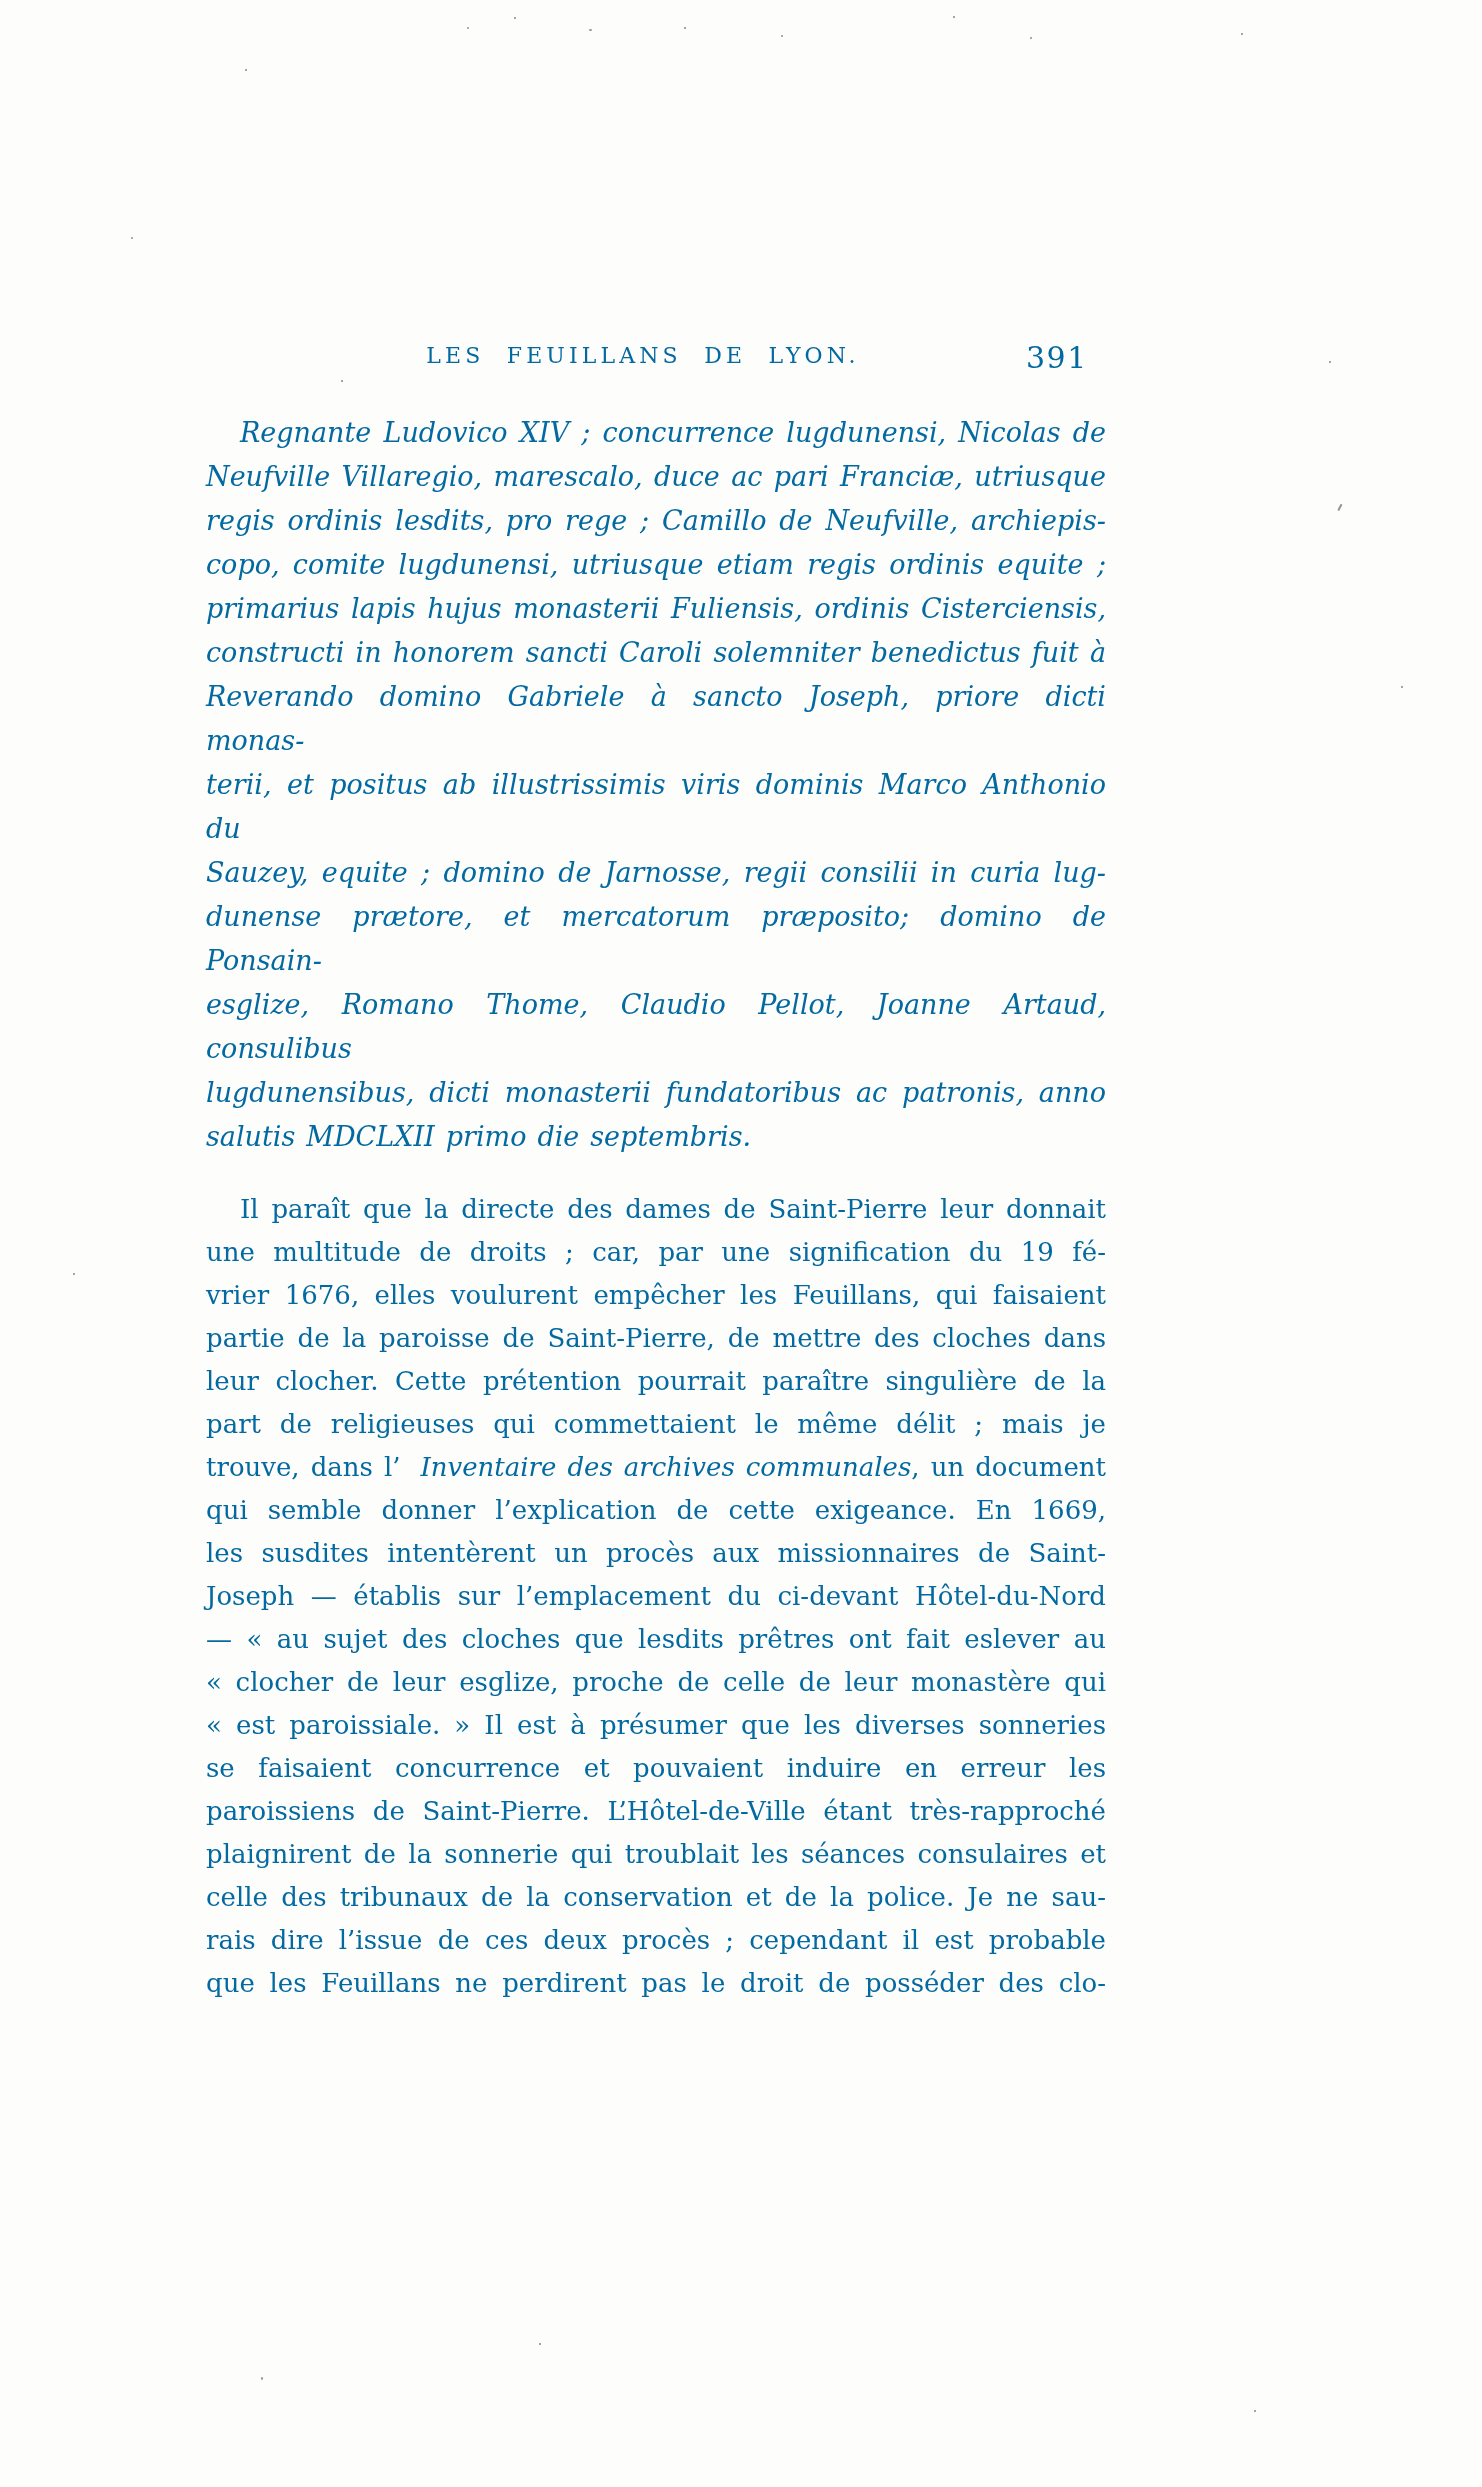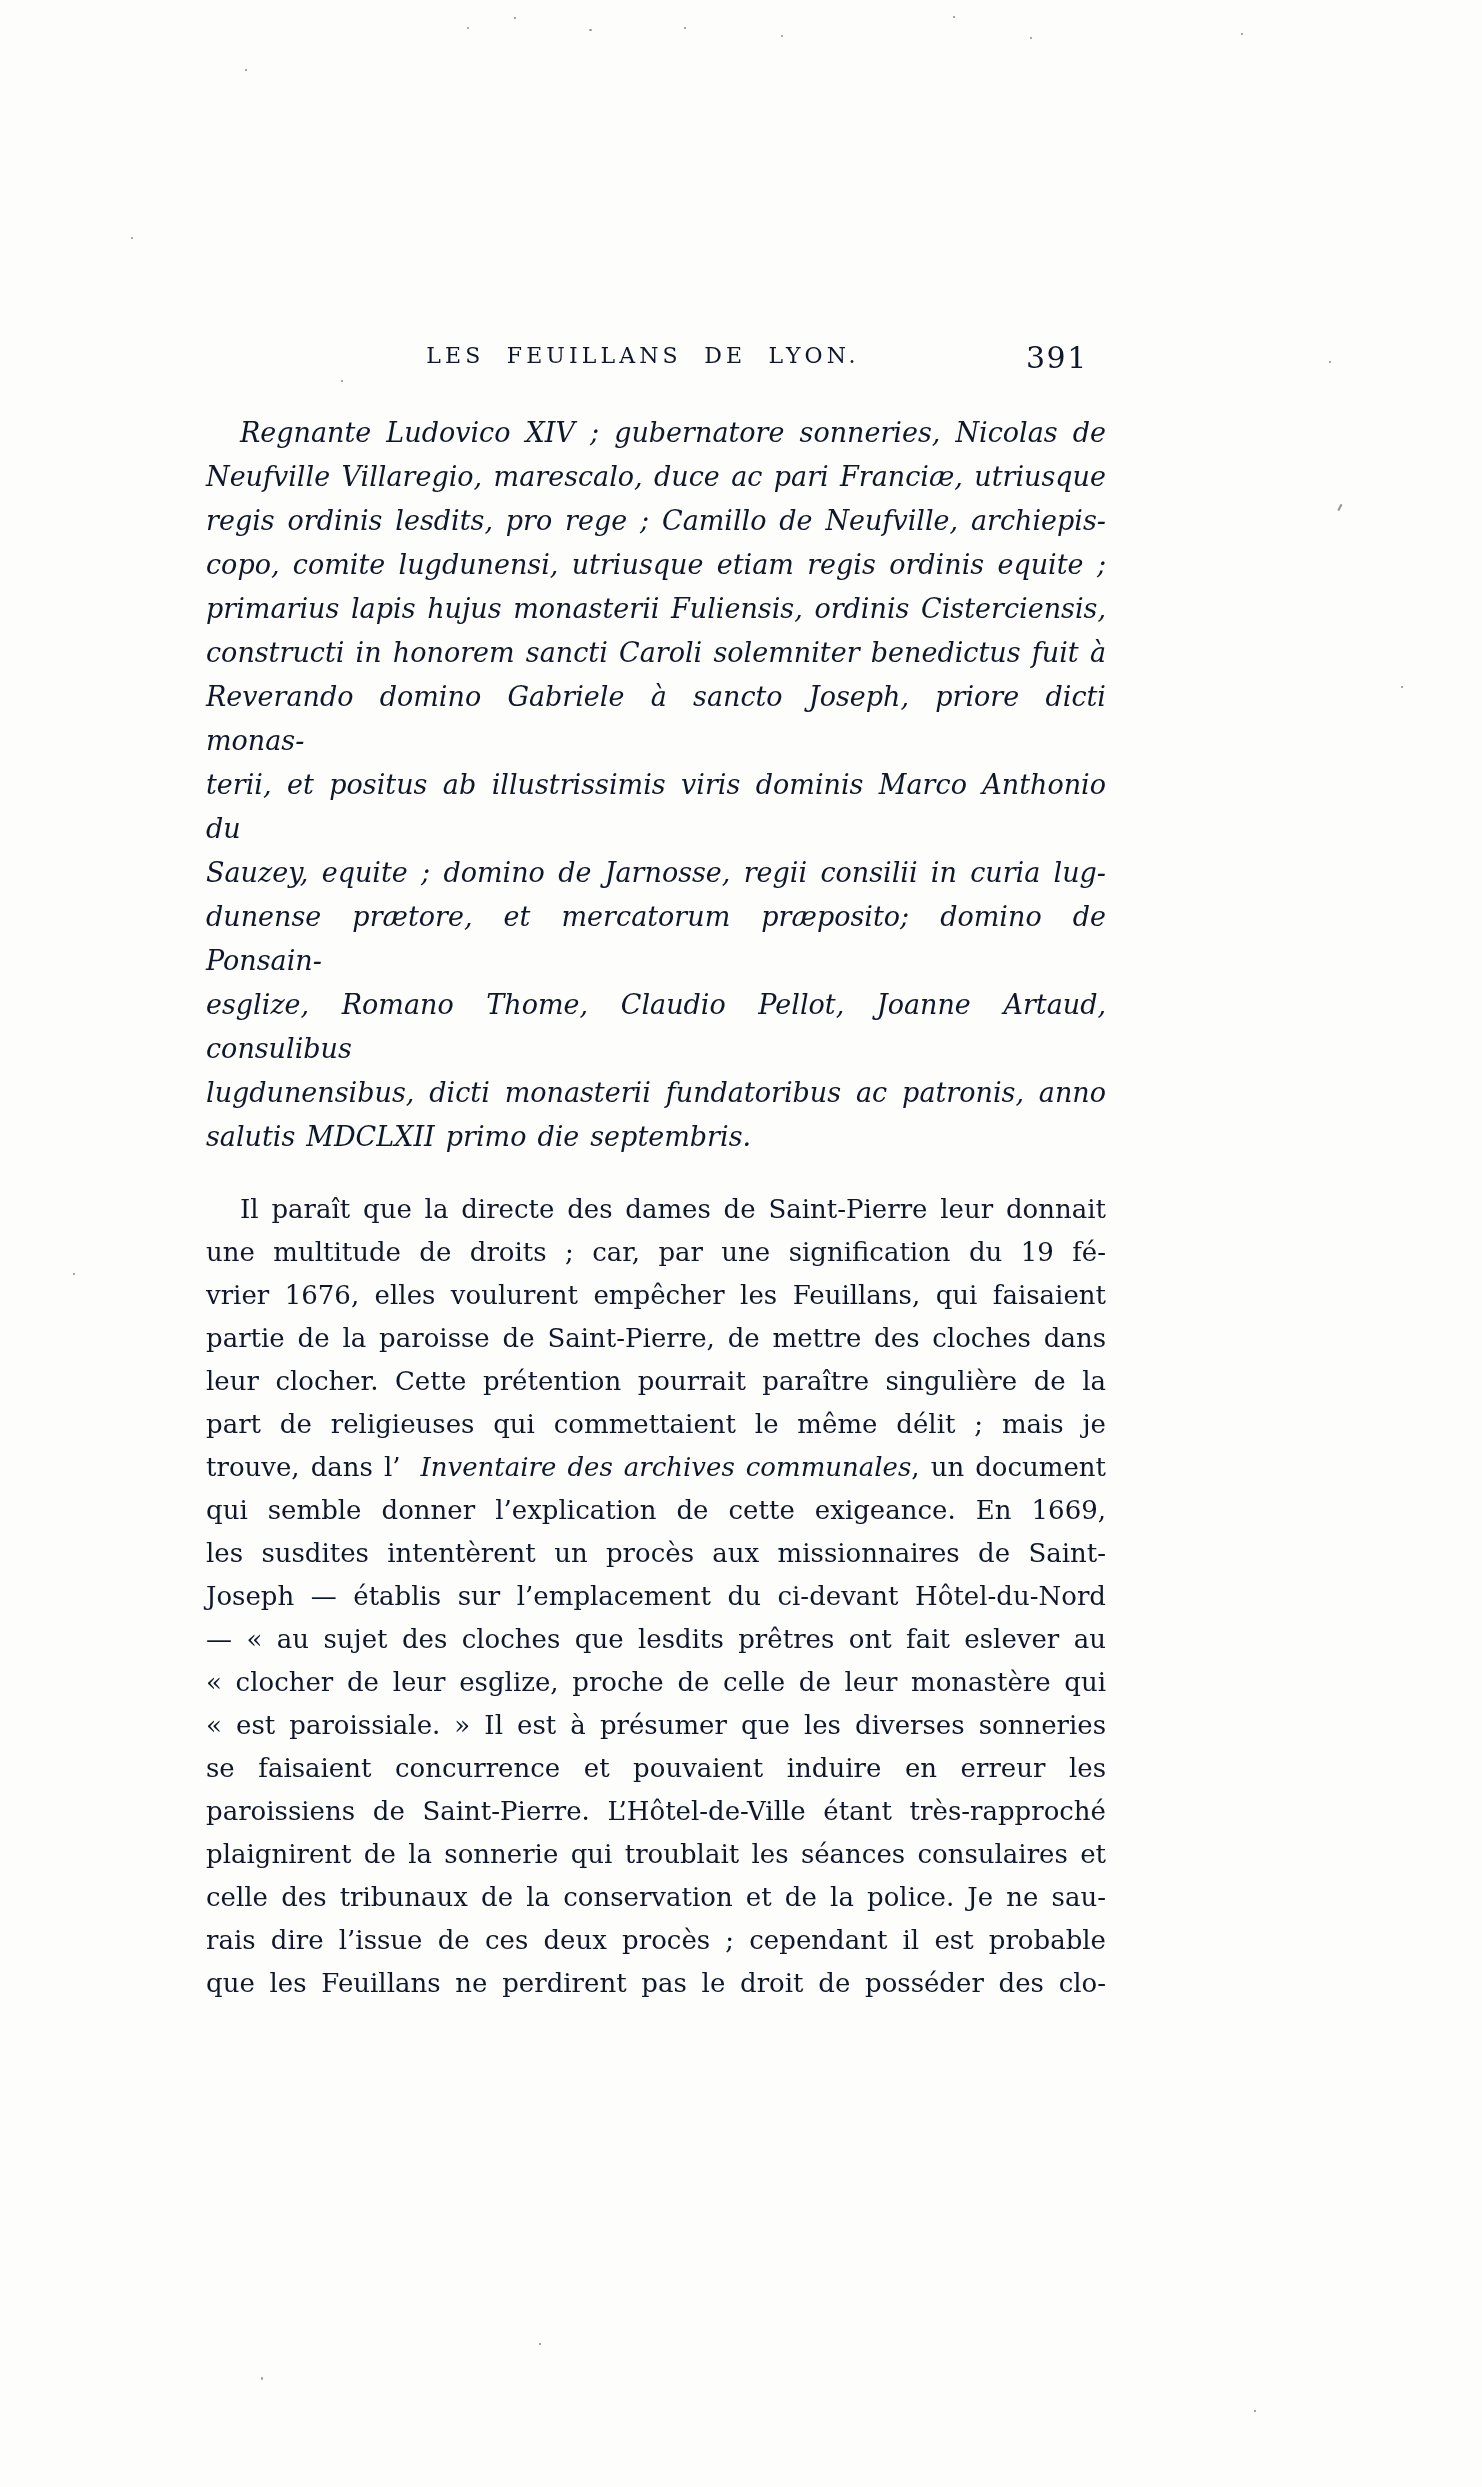--- a/index.html
+++ b/index.html
@@ -7,21 +7,21 @@
     padding: 0;
     background: #ffffff;
   }
   .page {
     position: relative;
     width: 1482px;
     height: 2487px;
     background: #fdfdfc;
     overflow: hidden;
     font-family: "DejaVu Serif", "Liberation Serif", serif;
-    color: #0f172a;
+    color: #0369a1;
   }
   
   .running-head {
     position: absolute;
     top: 343px;
     left: 206px;
     width: 900px;
     height: 36px;
   }
   .head-title {
@@ -90,21 +90,21 @@
 
 <div class="page">
 
   <div class="running-head">
     <span class="head-title">LES FEUILLANS DE LYON.</span>
     <span class="page-number">391</span>
   </div>
 
   <div class="text-block">
       <div class="para italic">
-        <div class="line indent">Regnante Ludovico XIV ; gubernatore sonneries, Nicolas de</div>
+        <div class="line indent">Regnante Ludovico XIV ; concurrence lugdunensi, Nicolas de</div>
         <div class="line">Neufville Villaregio, marescalo, duce ac pari Franciæ, utriusque</div>
         <div class="line">regis ordinis lesdits, pro rege ; Camillo de Neufville, archiepis-</div>
         <div class="line">copo, comite lugdunensi, utriusque etiam regis ordinis equite ;</div>
         <div class="line">primarius lapis hujus monasterii Fuliensis, ordinis Cisterciensis,</div>
         <div class="line">constructi in honorem sancti Caroli solemniter benedictus fuit à</div>
         <div class="line">Reverando domino Gabriele à sancto Joseph, priore dicti monas-</div>
         <div class="line">terii, et positus ab illustrissimis viris dominis Marco Anthonio du</div>
         <div class="line">Sauzey, equite ; domino de Jarnosse, regii consilii in curia lug-</div>
         <div class="line">dunense prætore, et mercatorum præposito; domino de Ponsain-</div>
         <div class="line">esglize, Romano Thome, Claudio Pellot, Joanne Artaud, consulibus</div>

